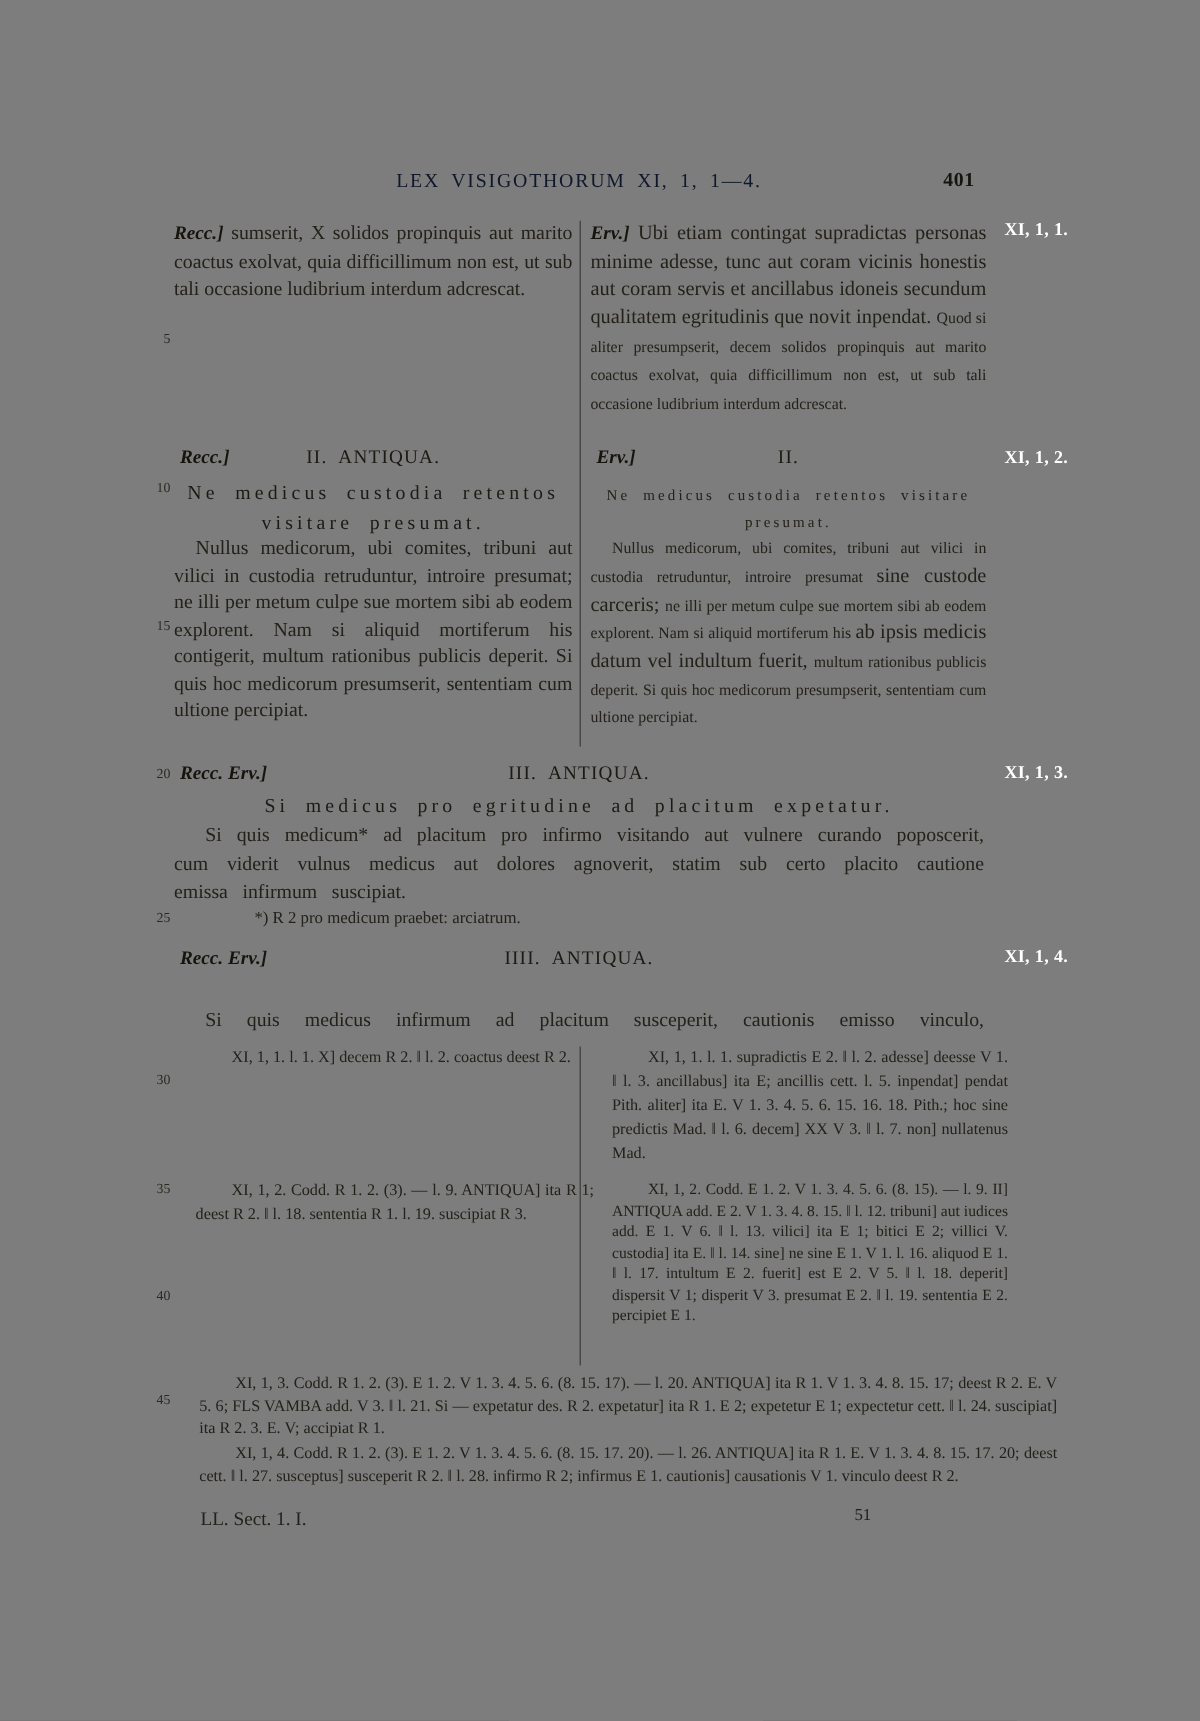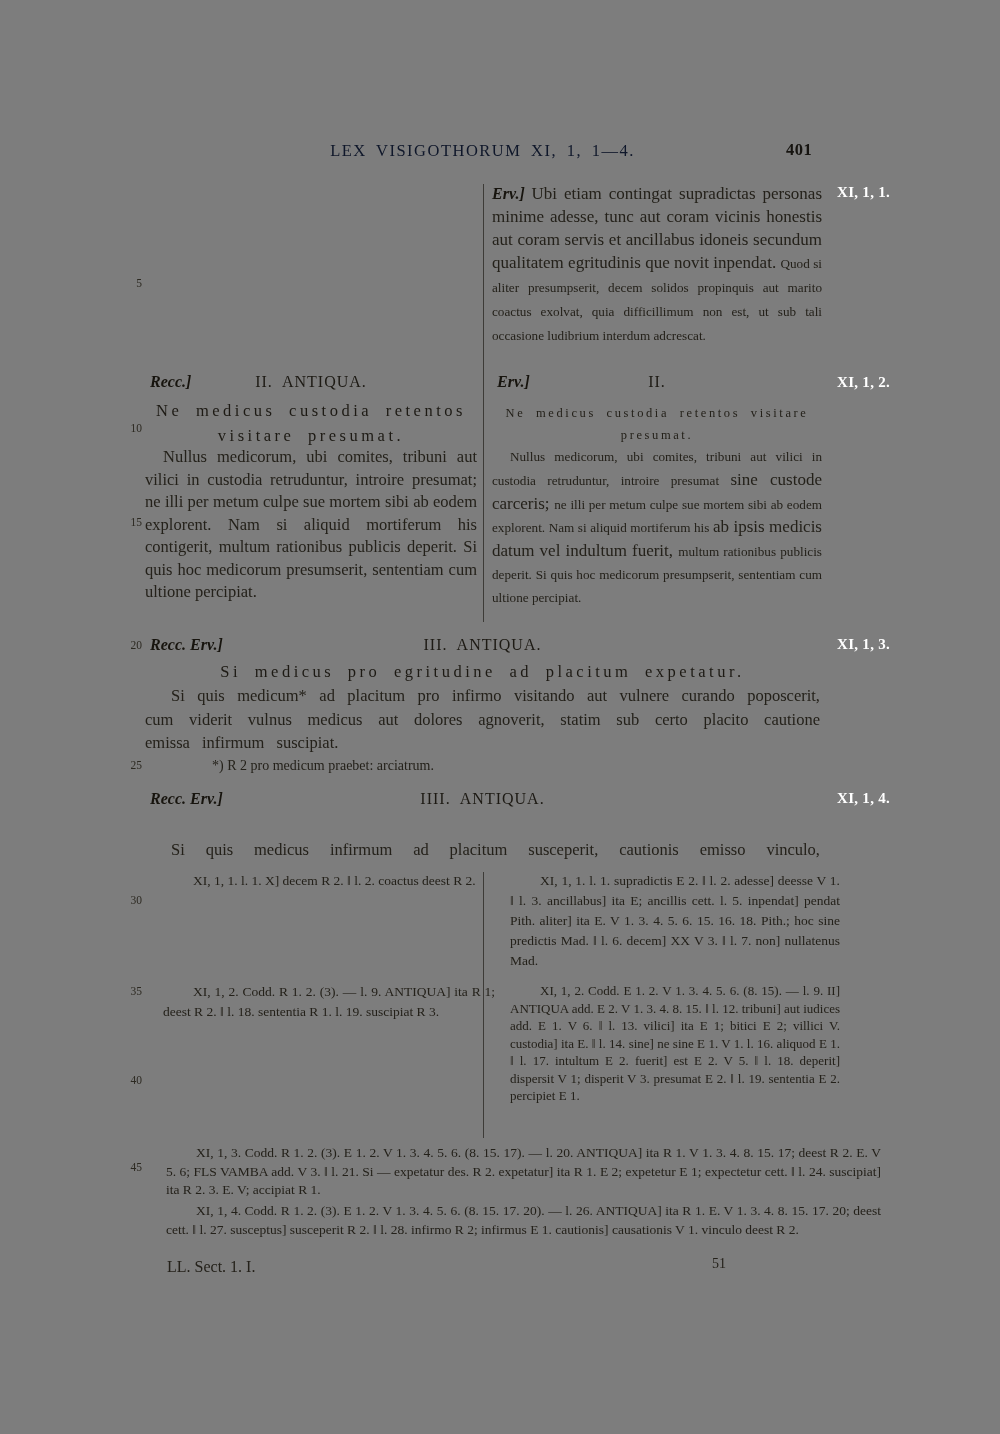--- a/index.html
+++ b/index.html
@@ -45,37 +45,41 @@
 </style>
 </head>
 <body>
 
 <div class="sheet">
 
   <div class="abs running-title" style="left:145px;top:141px;width:675px;">LEX VISIGOTHORUM XI, 1, 1—4.</div>
   <div class="abs page-number" style="left:786px;top:140px;">401</div>
 
   <div class="abs line-no" style="left:120px;top:277px;">5</div>
-  <div class="abs line-no" style="left:120px;top:422px;">10</div>
+  <div class="abs line-no" style="left:120px;top:401px;">10</div>
   <div class="abs line-no" style="left:120px;top:516px;">15</div>
   <div class="abs line-no" style="left:120px;top:639px;">20</div>
   <div class="abs line-no" style="left:120px;top:759px;">25</div>
   <div class="abs line-no" style="left:120px;top:894px;">30</div>
   <div class="abs line-no" style="left:120px;top:985px;">35</div>
   <div class="abs line-no" style="left:120px;top:1074px;">40</div>
   <div class="abs line-no" style="left:120px;top:1161px;">45</div>
 
   <div class="abs margin-ref" style="left:822px;top:184px;">XI, 1, 1.</div>
   <div class="abs margin-ref" style="left:822px;top:374px;">XI, 1, 2.</div>
   <div class="abs margin-ref" style="left:822px;top:636px;">XI, 1, 3.</div>
   <div class="abs margin-ref" style="left:822px;top:790px;">XI, 1, 4.</div>
 
   <div class="abs divider" style="left:483px;top:184px;height:438px;"></div>
   <div class="abs divider" style="left:483px;top:872px;height:266px;"></div>
 
+  <p class="abs law-text" style="left:145px;top:182px;width:332px;">
+    <span class="lbl">Recc.]</span>
+    <span>sumserit, X solidos propinquis aut marito coactus exolvat, quia difficillimum non est, ut sub tali occasione ludibrium interdum adcrescat.</span>
+  </p>
 
   <p class="abs law-text" style="left:492px;top:182px;width:330px;">
     <span class="lbl">Erv.]</span>
     <span class="large-run">Ubi etiam contingat supradictas personas minime adesse, tunc aut coram vicinis honestis aut coram servis et ancillabus idoneis secundum qualitatem egritudinis que novit inpendat.  </span>
     <span class="small-run">Quod si aliter presumpserit, decem solidos propinquis aut marito coactus exolvat, quia difficillimum non est, ut sub tali occasione ludibrium interdum adcrescat.</span>
   </p>
 
   <span class="abs lbl" style="left:150px;top:373px;">Recc.]</span>
   <div class="abs rubric" style="left:145px;top:373px;width:332px;">II.  ANTIQUA.</div>
   <span class="abs lbl" style="left:497px;top:373px;">Erv.]</span>

